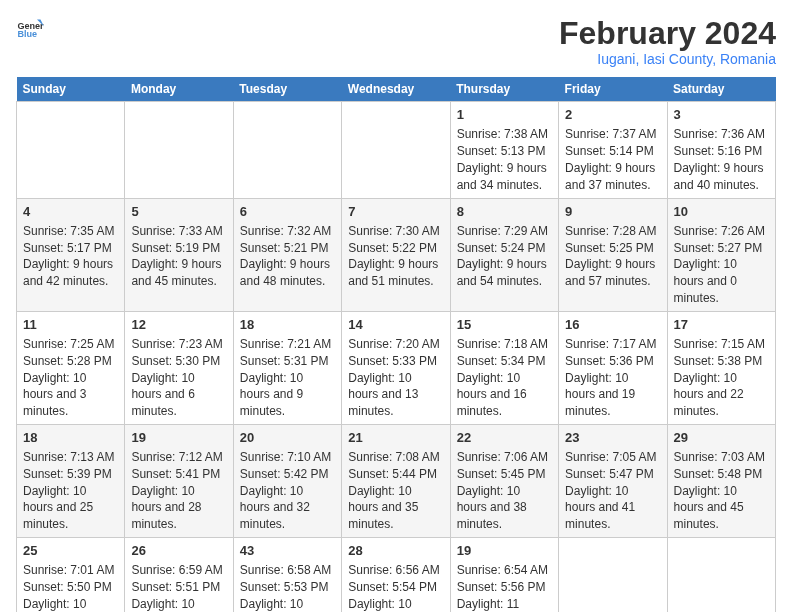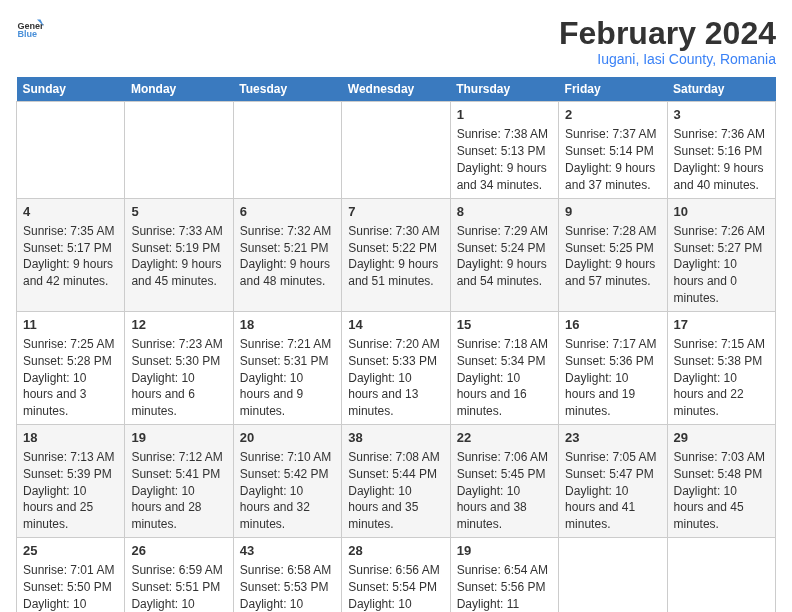--- a/index.html
+++ b/index.html
@@ -197,21 +197,21 @@
         </td>
         <td>
           <span class="day-num">19</span>
           <div class="day-info">Sunrise: 7:12 AM<br>Sunset: 5:41 PM<br>Daylight: 10 hours and 28 minutes.</div>
         </td>
         <td>
           <span class="day-num">20</span>
           <div class="day-info">Sunrise: 7:10 AM<br>Sunset: 5:42 PM<br>Daylight: 10 hours and 32 minutes.</div>
         </td>
         <td>
-          <span class="day-num">38</span>
+          <span class="day-num">21</span>
           <div class="day-info">Sunrise: 7:08 AM<br>Sunset: 5:44 PM<br>Daylight: 10 hours and 35 minutes.</div>
         </td>
         <td>
           <span class="day-num">22</span>
           <div class="day-info">Sunrise: 7:06 AM<br>Sunset: 5:45 PM<br>Daylight: 10 hours and 38 minutes.</div>
         </td>
         <td>
           <span class="day-num">23</span>
           <div class="day-info">Sunrise: 7:05 AM<br>Sunset: 5:47 PM<br>Daylight: 10 hours and 41 minutes.</div>
         </td>

